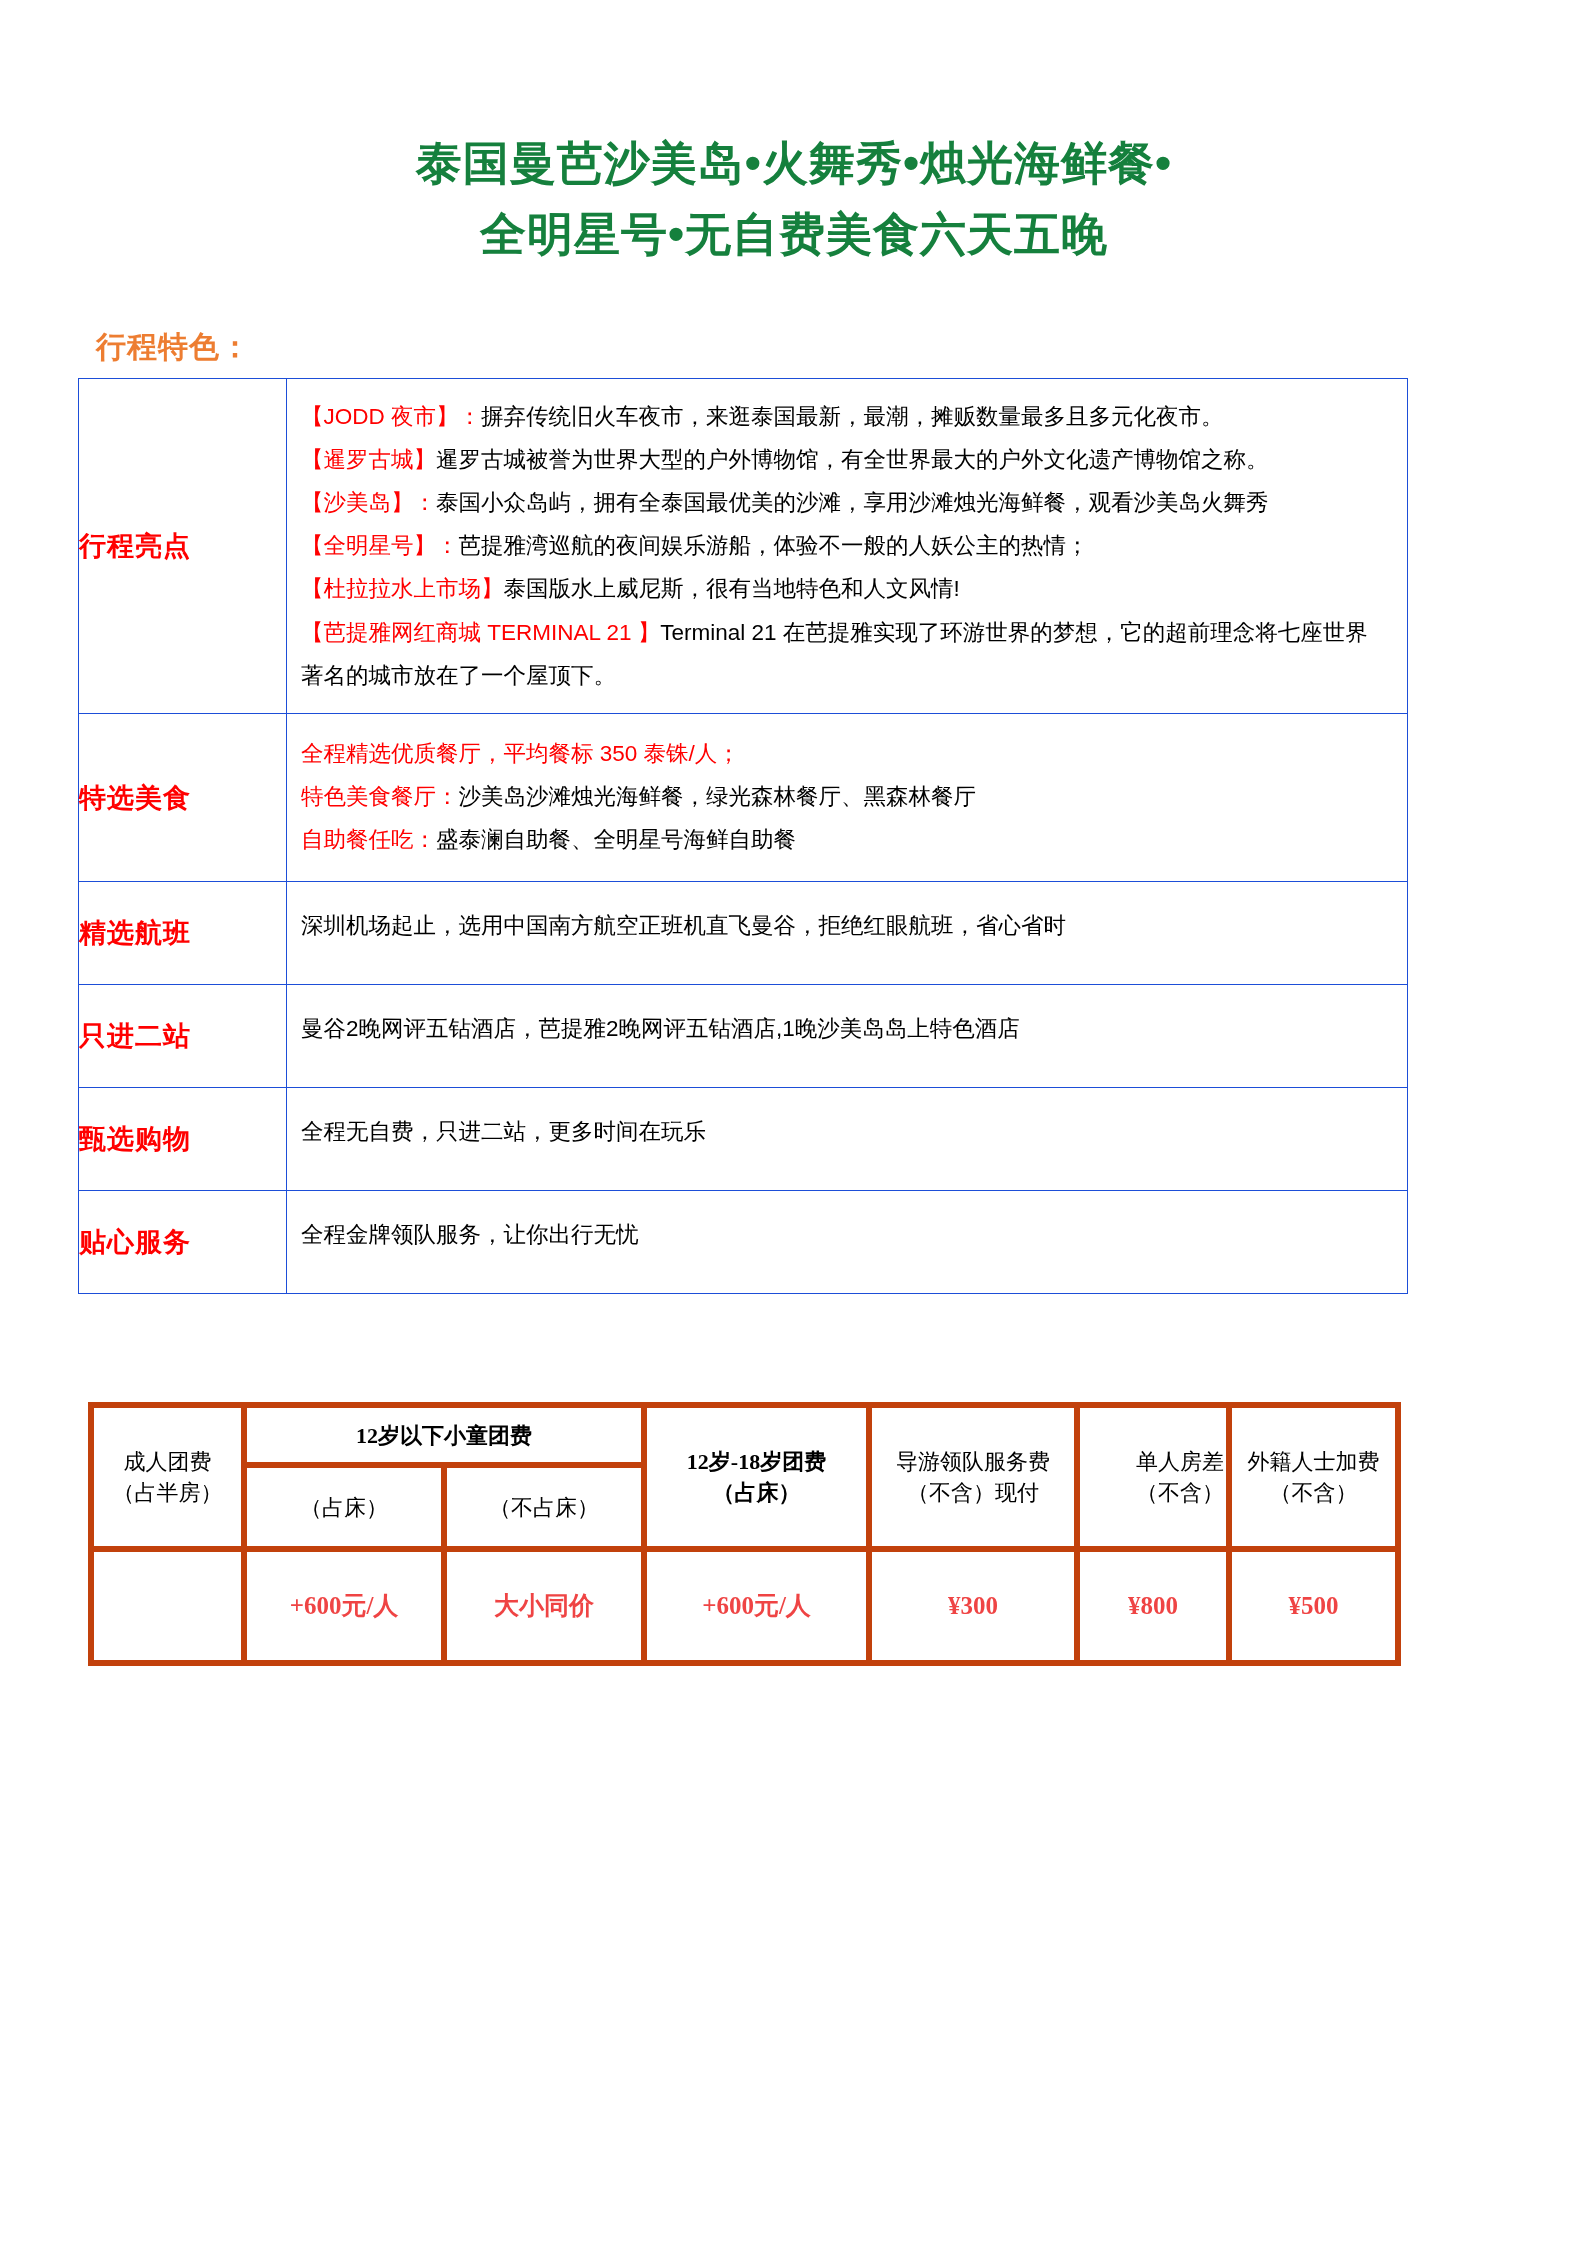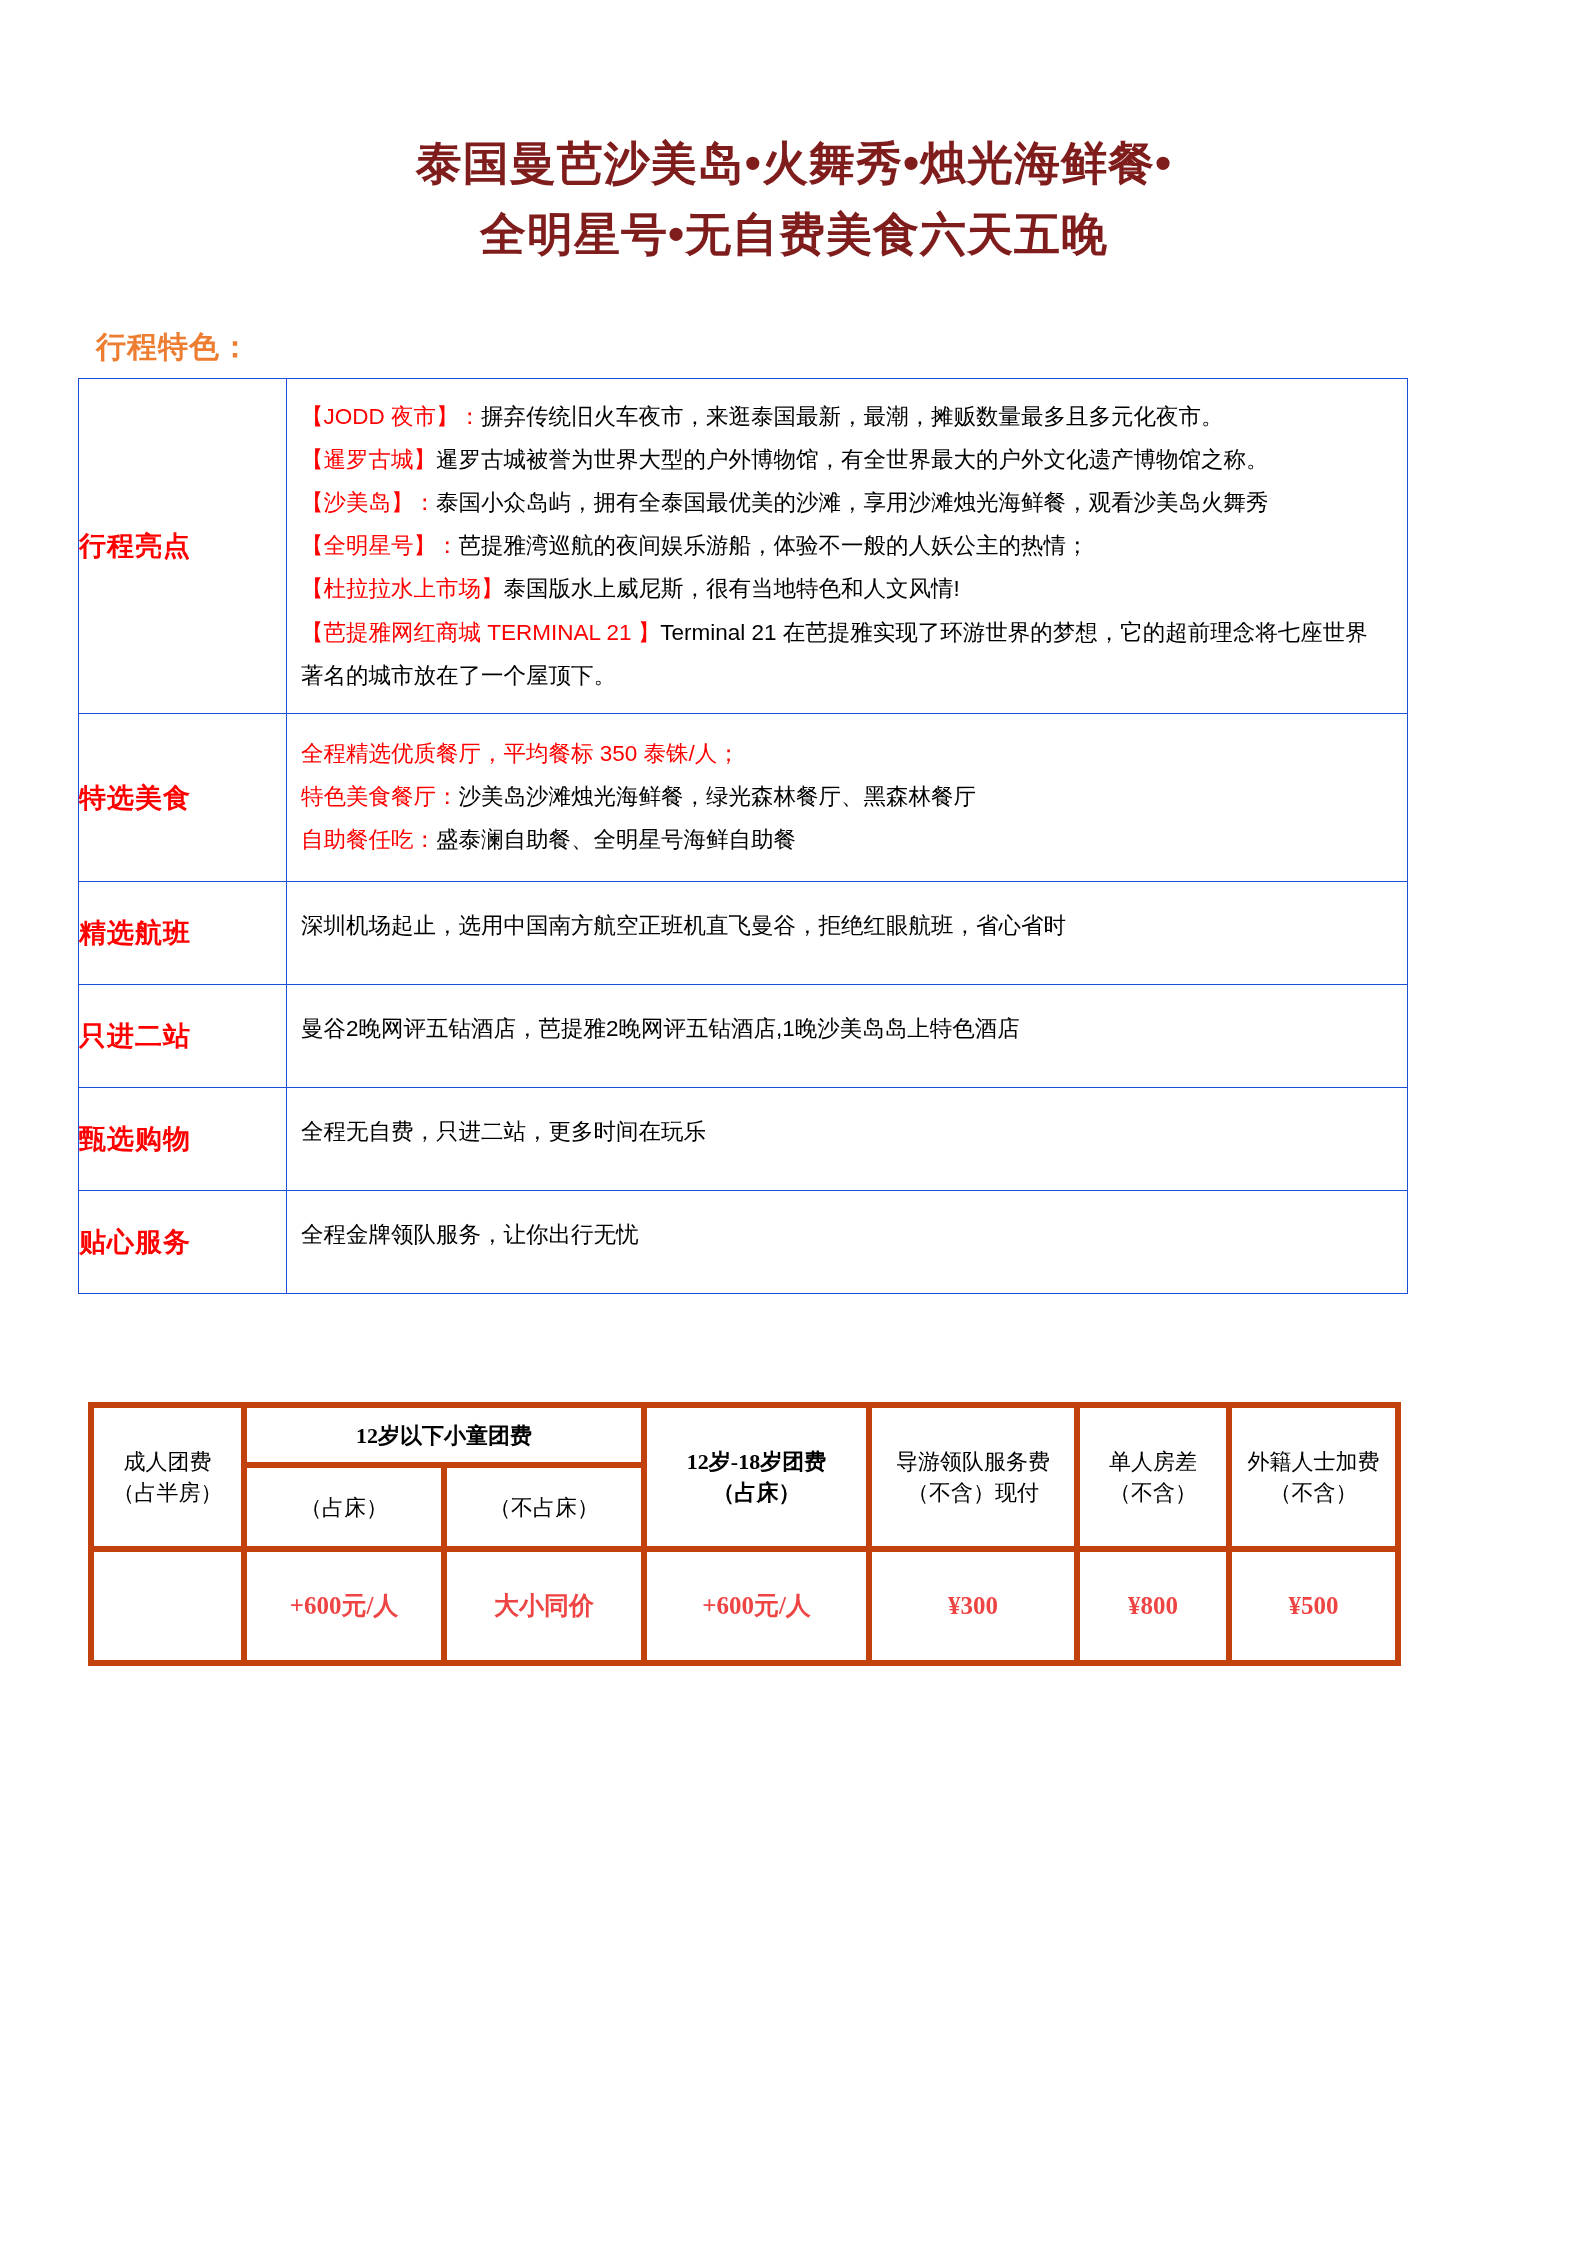--- a/index.html
+++ b/index.html
@@ -27,21 +27,21 @@
   
   .title-block {
     text-align: center;
     padding-top: 128px;
   }
   .title-line {
     font-size: 46px;
     font-weight: bold;
     letter-spacing: 1px;
     line-height: 1.55;
-    color: #7f1d1d;
+    color: #15803d;
   }
 
   
   .section-heading {
     color: #ED7D31;
     font-size: 30px;
     font-weight: bold;
     margin: 56px 0 10px 96px;
     letter-spacing: 1px;
   }
@@ -103,21 +103,21 @@
     font-size: 22px;
     line-height: 1.45;
     padding: 4px 2px;
     color: #000000;
   }
   .price-table td.hd-adult { width: 143px; height: 116px; }
   .price-table td.hd-child-group { height: 46px; font-weight: bold; }
   .price-table td.hd-sub { height: 70px; }
   .price-table td.hd-teen { width: 215px; font-weight: bold; }
   .price-table td.hd-guide { width: 198px; }
-  .price-table td.hd-single { width: 142px; }
+  .price-table td.hd-single { width: 142px; text-align: right; }
   .price-table td.hd-foreign { width: 159px; }
   .price-table tr.values td {
     height: 100px;
     color: #ef4444;
     font-weight: bold;
     font-size: 25px;
   }
   .price-table tr.values td.empty { color: #000000; }
   .col-bed { width: 140px; }
   .col-nobed { width: 142px; }

